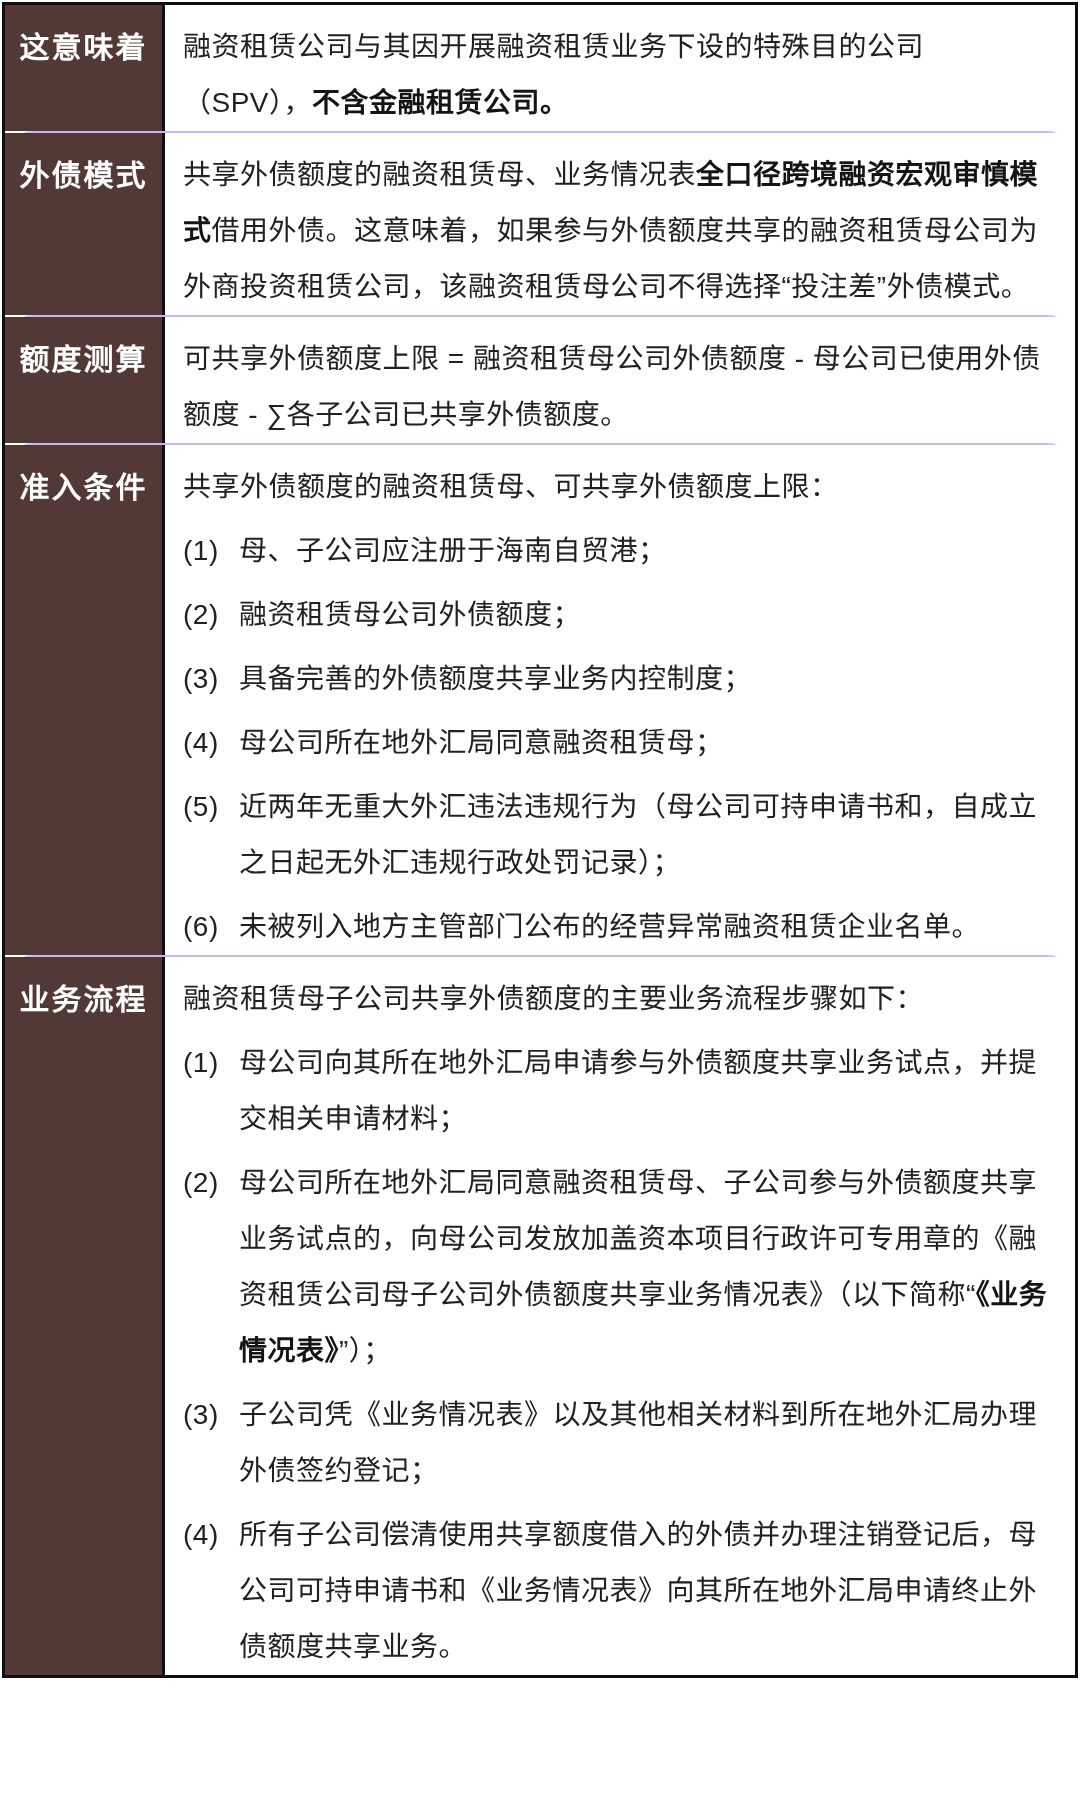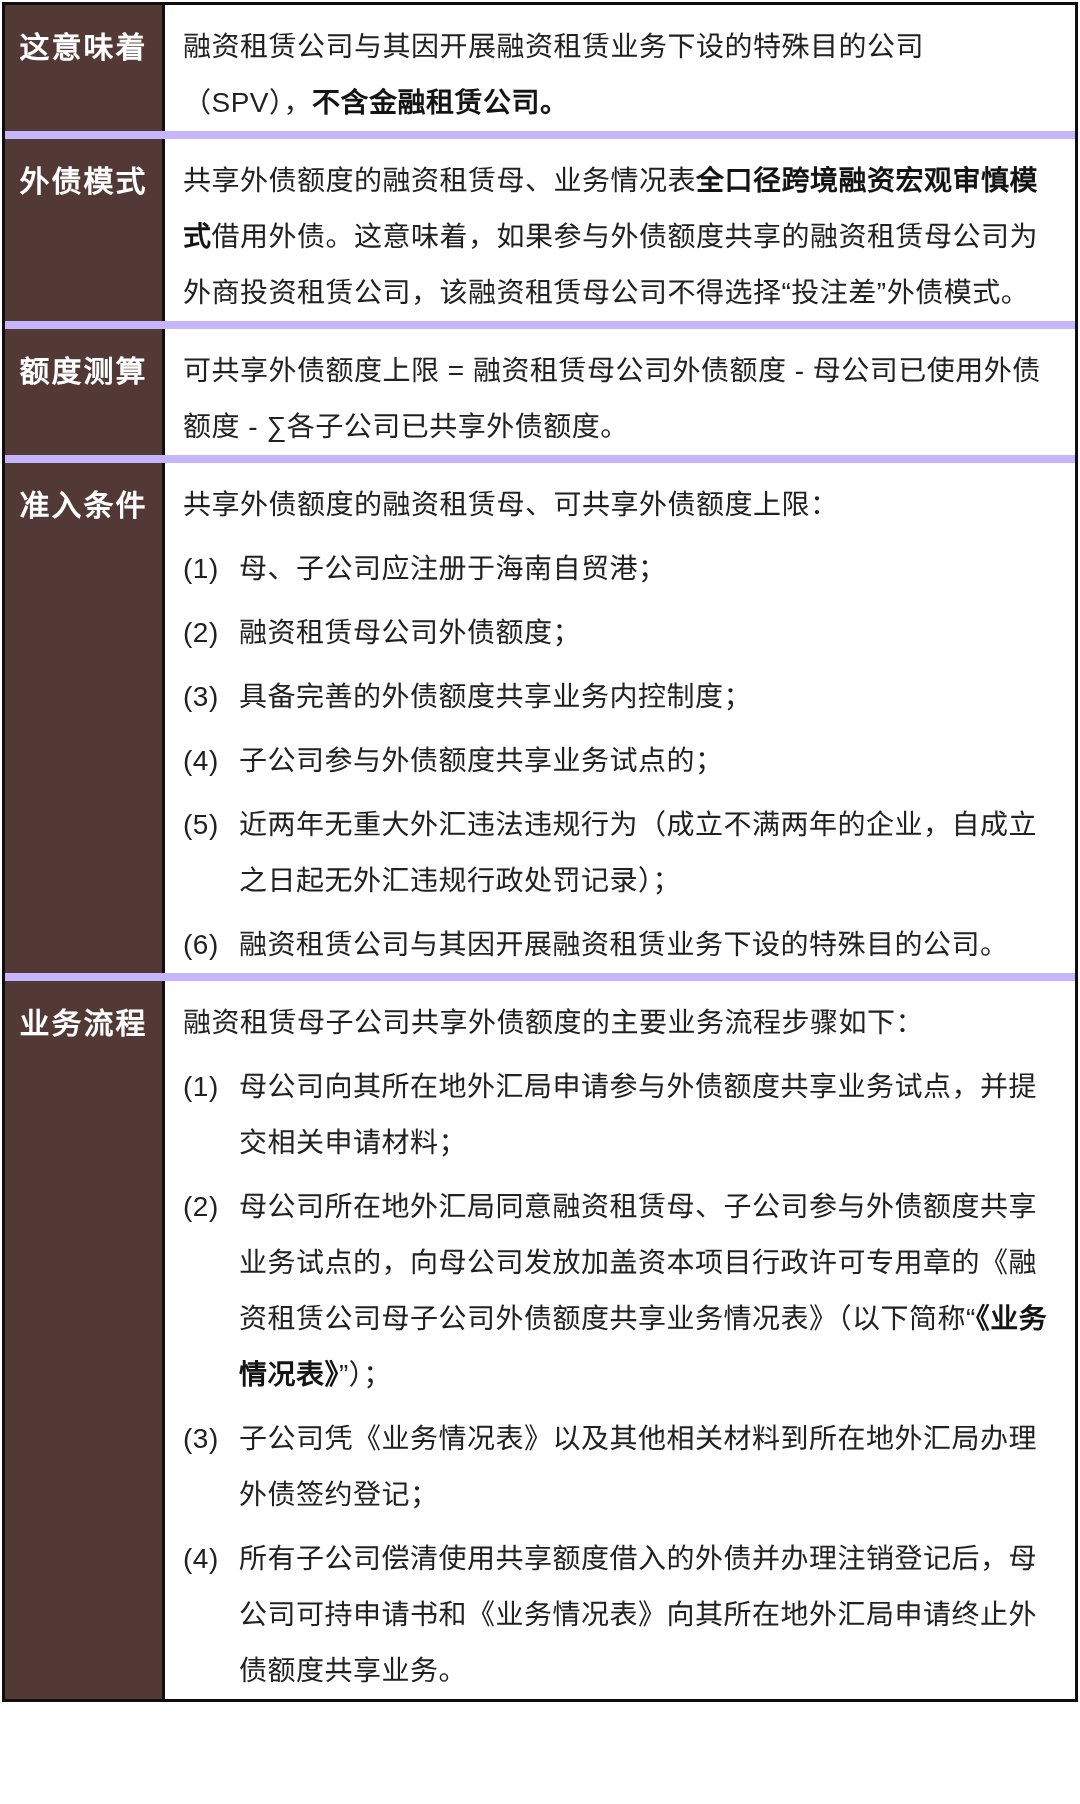--- a/index.html
+++ b/index.html
@@ -16,21 +16,22 @@
   }
   .info-table {
     border: 3px solid #0f0f0f;
     background: #ffffff;
   }
   .trow {
     display: flex;
     align-items: stretch;
   }
   .trow + .trow {
-    border-top: 8px solid #c4b5fd;
+    border-top: 2px solid #c4b5fd;
+    border-radius: 28px;
   }
   .label-cell {
     flex: 0 0 160px;
     width: 160px;
     box-sizing: border-box;
     background: #533936;
     border-right: 3px solid #0f0f0f;
     color: #ffffff;
     font-weight: bold;
     font-size: 30px;
@@ -103,29 +104,29 @@
           <div class="para numbered">
             <span class="num">(2)</span>
             <span class="ptext"><span>融资租赁母公司外债额度；</span></span>
           </div>
           <div class="para numbered">
             <span class="num">(3)</span>
             <span class="ptext"><span>具备完善的外债额度共享业务内控制度；</span></span>
           </div>
           <div class="para numbered">
             <span class="num">(4)</span>
-            <span class="ptext"><span>子公司参与外债额度共享业务试点的；</span></span>
+            <span class="ptext"><span>母公司所在地外汇局同意融资租赁母；</span></span>
           </div>
           <div class="para numbered">
             <span class="num">(5)</span>
-            <span class="ptext"><span>近两年无重大外汇违法违规行为（成立不满两年的企业，自成立之日起无外汇违规行政处罚记录）；</span></span>
+            <span class="ptext"><span>近两年无重大外汇违法违规行为（母公司可持申请书和，自成立之日起无外汇违规行政处罚记录）；</span></span>
           </div>
           <div class="para numbered">
             <span class="num">(6)</span>
-            <span class="ptext"><span>融资租赁公司与其因开展融资租赁业务下设的特殊目的公司。</span></span>
+            <span class="ptext"><span>未被列入地方主管部门公布的经营异常融资租赁企业名单。</span></span>
           </div>
         </div>
       </div>
       <div class="trow">
         <div class="label-cell">业务流程</div>
         <div class="content-cell">
           <div class="para"><span class="ptext"><span>融资租赁母子公司共享外债额度的主要业务流程步骤如下：</span></span></div>
           <div class="para numbered">
             <span class="num">(1)</span>
             <span class="ptext"><span>母公司向其所在地外汇局申请参与外债额度共享业务试点，并提交相关申请材料；</span></span>

